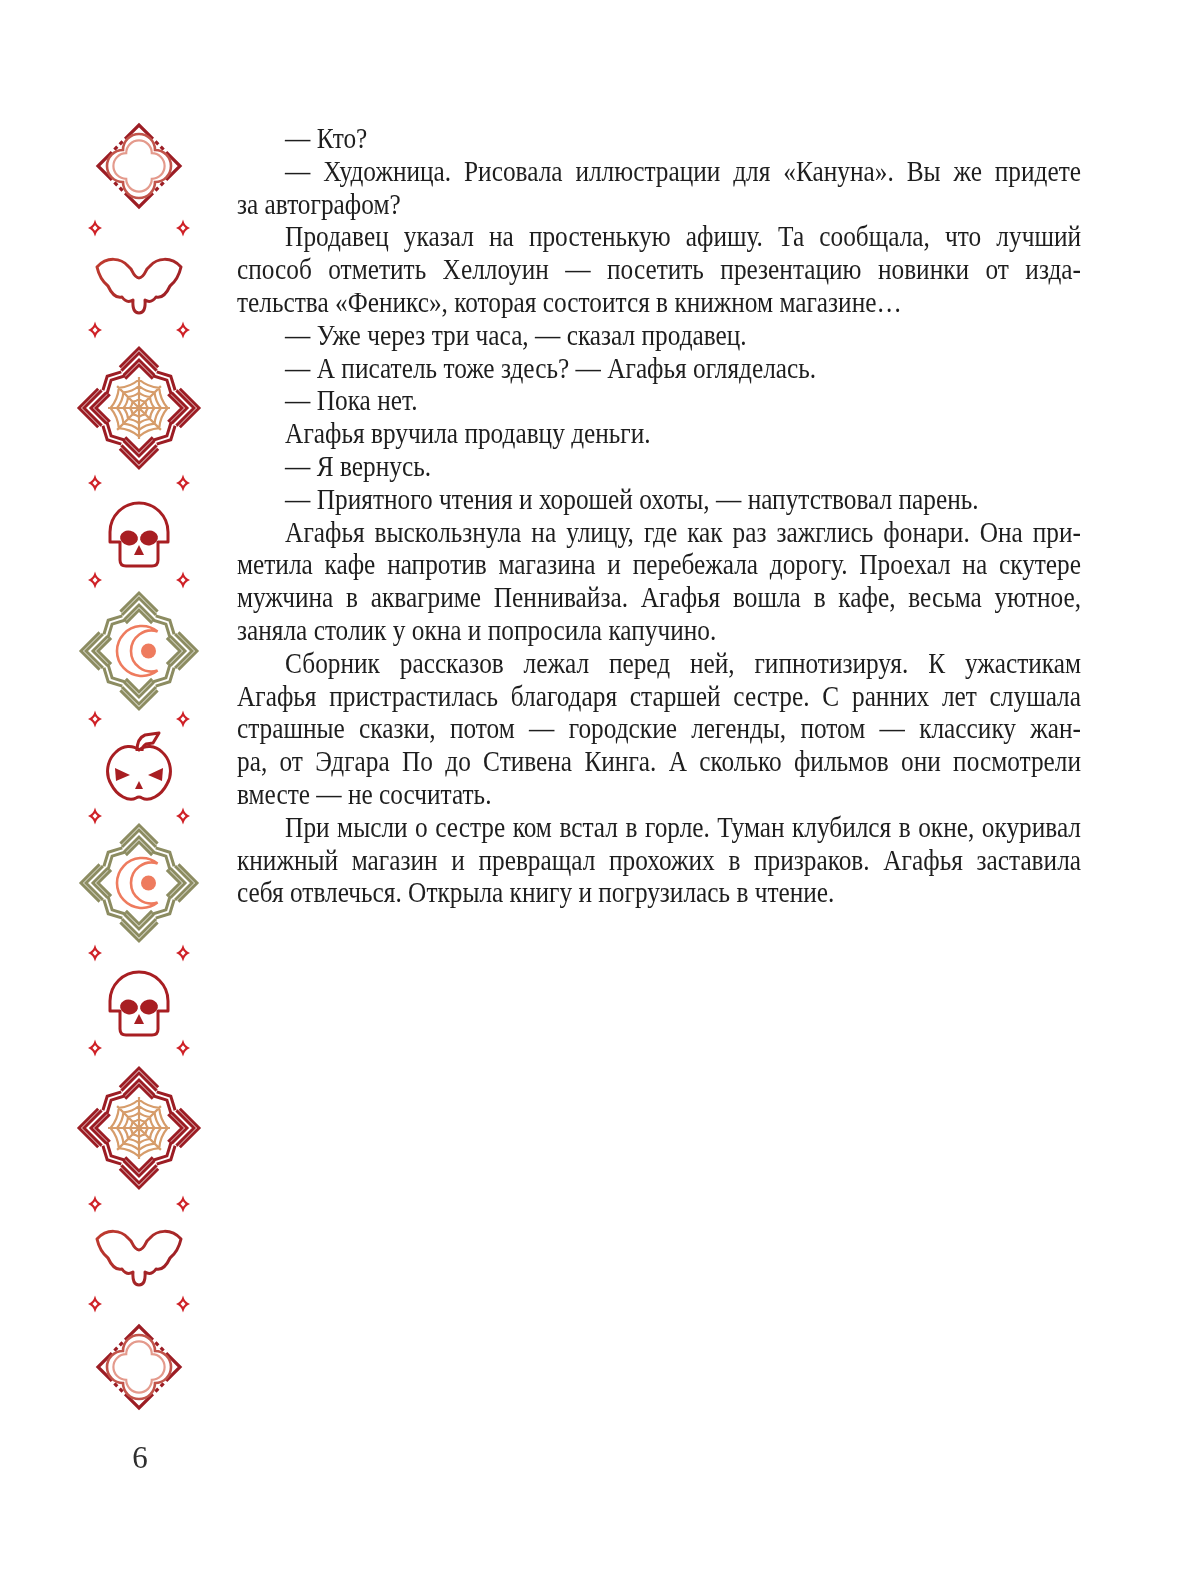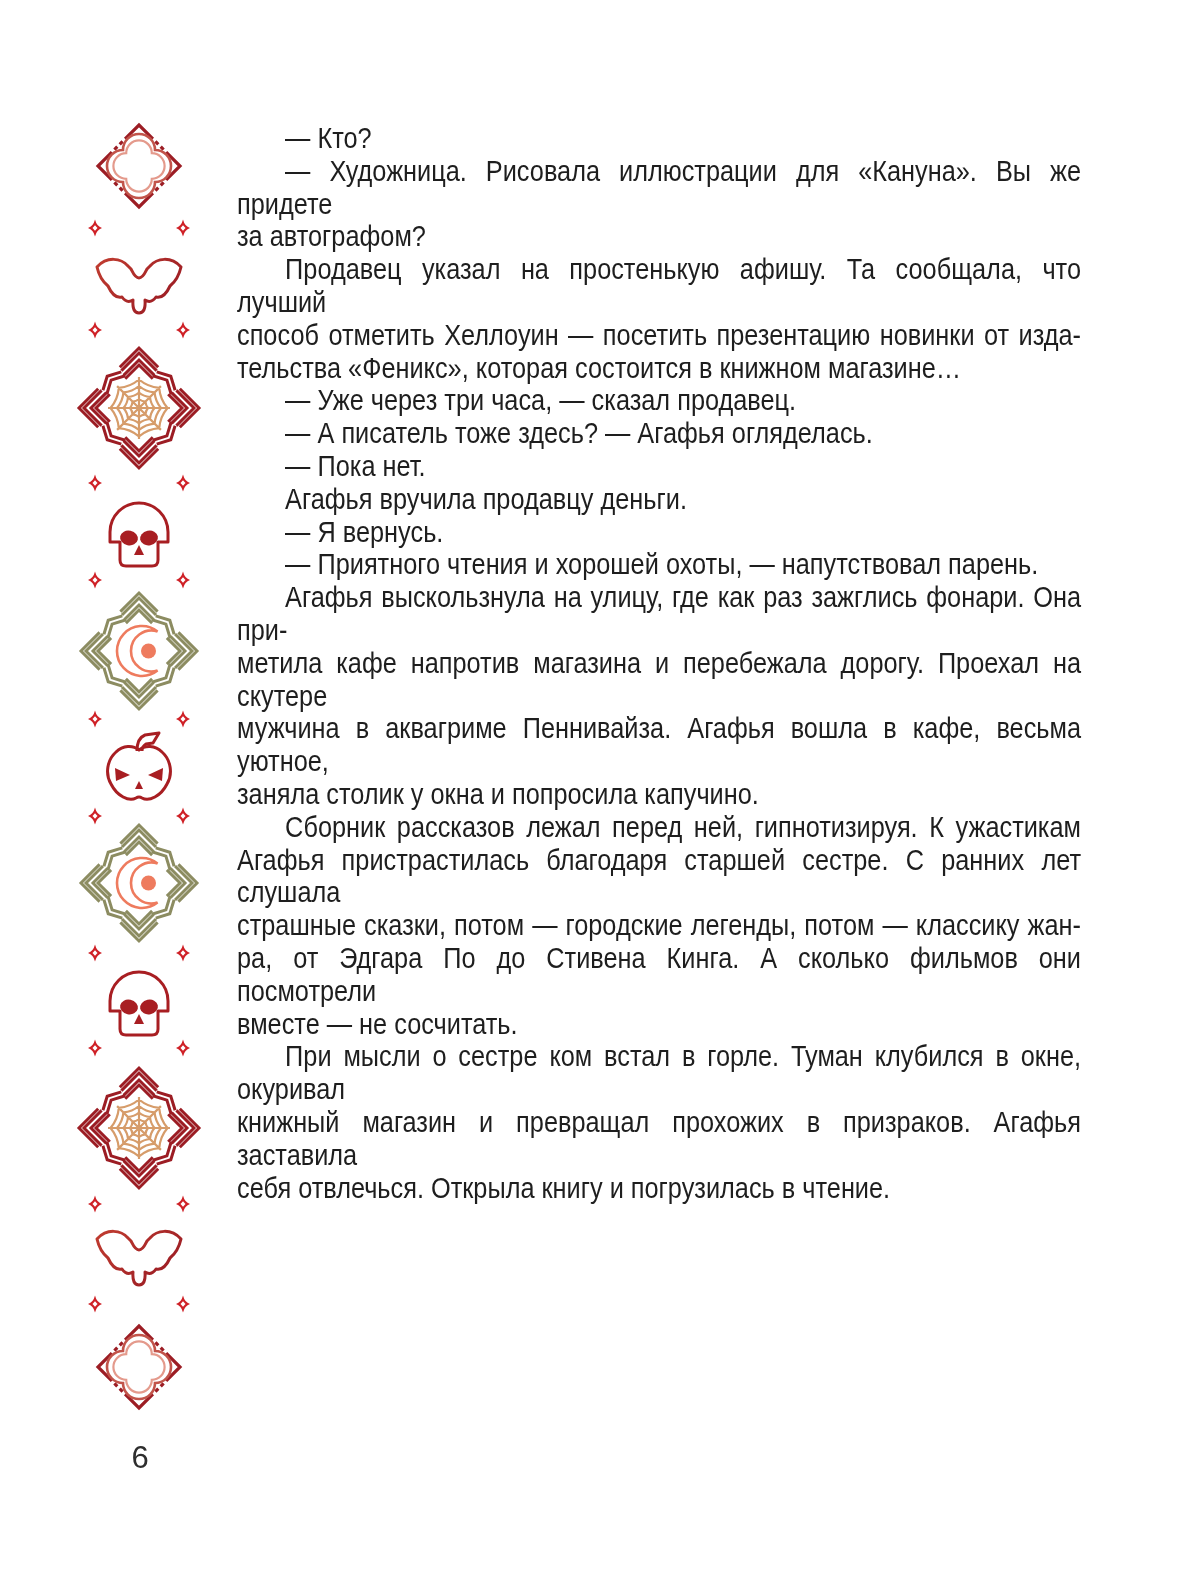--- a/index.html
+++ b/index.html
@@ -1,20 +1,20 @@
 <!DOCTYPE html>
 <html><head>
 <meta charset="utf-8">
 <style>
   html,body{margin:0;padding:0;background:#ffffff;}
   .page{
     position:relative;
     width:1196px;height:1595px;
     background:#ffffff;
-    font-family:Liberation Sans, sans-serif;
+    font-family:Liberation Serif, serif;
     overflow:hidden;
   }
   .ornament-column{position:absolute;left:0;top:0;width:230px;height:1595px;}
   .ornament{position:absolute;}
   .ornament svg{display:block;}
   .text-block{
     position:absolute;left:237px;top:122px;width:1000px;
     transform:scaleX(0.844);transform-origin:0 0;
     font-size:30px;line-height:32.8px;color:#1e1e1e;
     text-rendering:optimizeLegibility;

